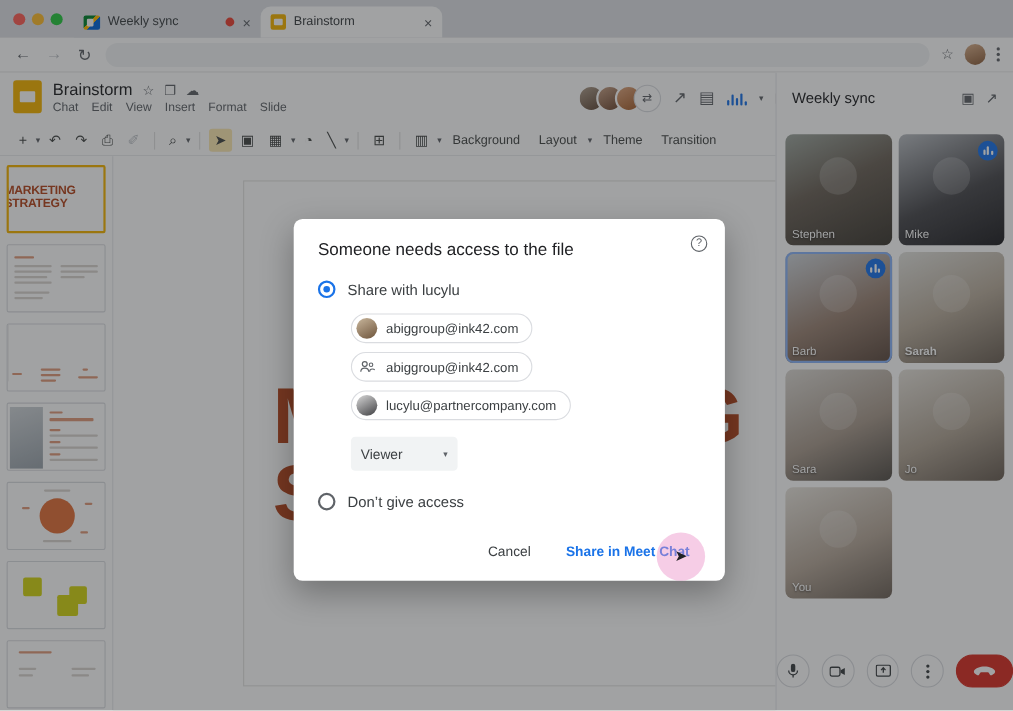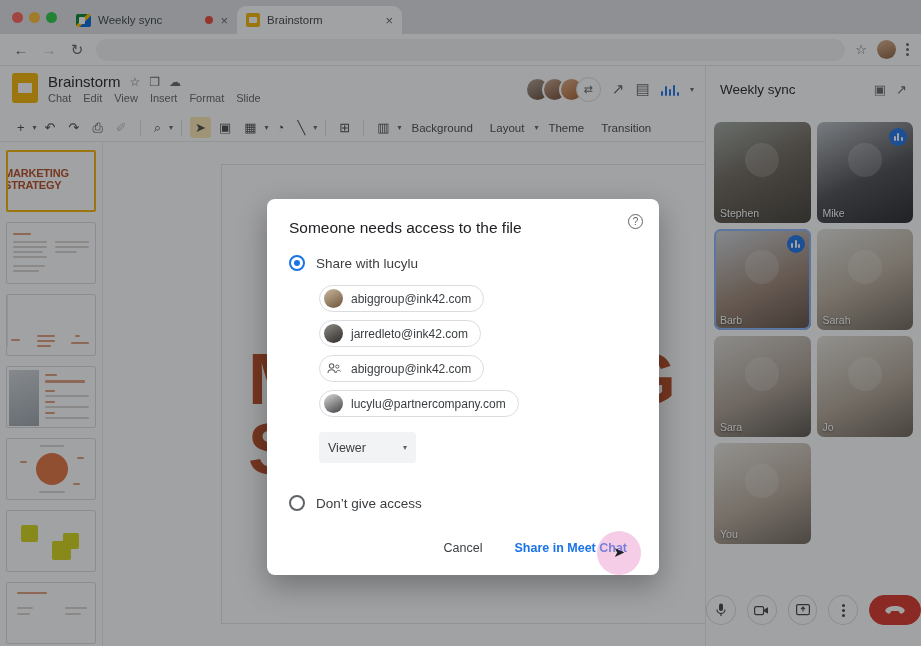--- a/index.html
+++ b/index.html
@@ -158,21 +158,21 @@
     text-shadow: 0 1px 2px rgba(0,0,0,.6);
   }
   .mic-badge {
     position: absolute; right: 6px; top: 6px; width: 18px; height: 18px; border-radius: 50%;
     background: #1a73e8; display: flex; align-items: flex-end; justify-content: center; gap: 1.5px; padding-bottom: 5px;
   }
   .mic-badge i { width: 2px; background: #fff; border-radius: 1px; display: block; }
   .p1 { background: linear-gradient(155deg,#9fa7a0 0%, #6b6258 45%, #3e3a33 100%); }
   .p2 { background: linear-gradient(155deg,#b9bdc2 0%, #4a4a4e 55%, #222226 100%); }
   .p3 { background: linear-gradient(155deg,#cfd6dd 0%, #9b8475 55%, #5c4a40 100%); }
-  .p4 { background: linear-gradient(155deg,#e2e2de 0%, #b9ad9d 50%, #6d6257 100%); }
+  .p4 { background: linear-gradient(155deg,#e2e2de 0%, #b9ad9d 50%, #6d6257 100%); font-weight: bold; }
   .p5 { background: linear-gradient(155deg,#808a90 0%, #4d5157 50%, #2c2f33 100%); }
   .p6 { background: linear-gradient(155deg,#dcd9d4 0%, #a99b8e 55%, #55504a 100%); }
   .p7 { background: linear-gradient(155deg,#e5e1da 0%, #b0a495 55%, #6a5f55 100%); }
   .p8 { background: linear-gradient(155deg,#e8e4dd 0%, #b6a89a 55%, #6f645a 100%); }
   .tile::after {
     content:''; position:absolute; left:50%; top:38%; width:34px; height:34px;
     transform:translate(-50%,-50%); border-radius:50%; background:rgba(255,255,255,.18);
   }
 
   .meet-controls {
@@ -222,21 +222,21 @@
   .ca3 { background: linear-gradient(150deg,#d9d9d9,#3f3f42); }
   .chip-group {
     width: 19px; height: 19px; display: flex; align-items: center; justify-content: center;
     color: #5f6368; font-size: 11px; flex: 0 0 auto;
   }
   .role-select {
     margin: 15px 0 0 30px; width: 97px; height: 31px; background: #f1f3f4; border-radius: 4px;
     display: flex; align-items: center; justify-content: space-between; padding: 0 9px;
     font-size: 12.5px; color: #3c4043; cursor: pointer;
   }
-  .dlg-radio2 { margin-top: 32px; }
+  .dlg-radio2 { margin-top: 20px; }
   .dlg-actions { display: flex; justify-content: flex-end; align-items: center; gap: 10px; margin-top: 22px; position: relative; }
   .btn-text { font-size: 12.5px; color: #3c4043; padding: 8px 12px; border-radius: 4px; cursor: pointer; }
   .btn-primary-text { font-size: 12.5px; color: #1a73e8; font-weight: 600; padding: 8px 10px; border-radius: 4px; cursor: pointer; }
   .click-ripple {
     position: absolute; right: -4px; bottom: -12px; width: 44px; height: 44px; border-radius: 50%;
     background: rgba(234,145,200,.45); pointer-events: none;
   }
   .cursor-arrow { position: absolute; right: 12px; bottom: 3px; font-size: 14px; color: #202124; }
 </style>
 </head>
@@ -516,24 +516,20 @@
       <span class="radio on"></span>
       <span class="radio-label">Share with lucylu</span>
     </div>
 
     <div class="chips">
       <span class="chip">
         <span class="chip-av ca1"></span>
         <span>abiggroup@ink42.com</span>
       </span>
       <span class="chip">
-        <span class="chip-av ca2"></span>
-        <span>jarredleto@ink42.com</span>
-      </span>
-      <span class="chip">
         <span class="chip-group">
           <svg width="14" height="11" viewBox="0 0 14 11">
               <circle cx="4.6" cy="3" r="2.2" stroke="#5f6368" fill="none" stroke-width="1.1"></circle>
               <path d="M1 10c0-2 1.6-3.3 3.6-3.3S8.2 8 8.2 10" stroke="#5f6368" fill="none" stroke-width="1.1"></path>
               <circle cx="10.3" cy="3.6" r="1.6" stroke="#5f6368" fill="none" stroke-width="1"></circle>
               <path d="M9 10c0-1.6 1.2-2.6 2.6-2.6 0.9 0 1.7.4 2.1 1" stroke="#5f6368" fill="none" stroke-width="1"></path>
             </svg>
         </span>
         <span>abiggroup@ink42.com</span>
       </span>

